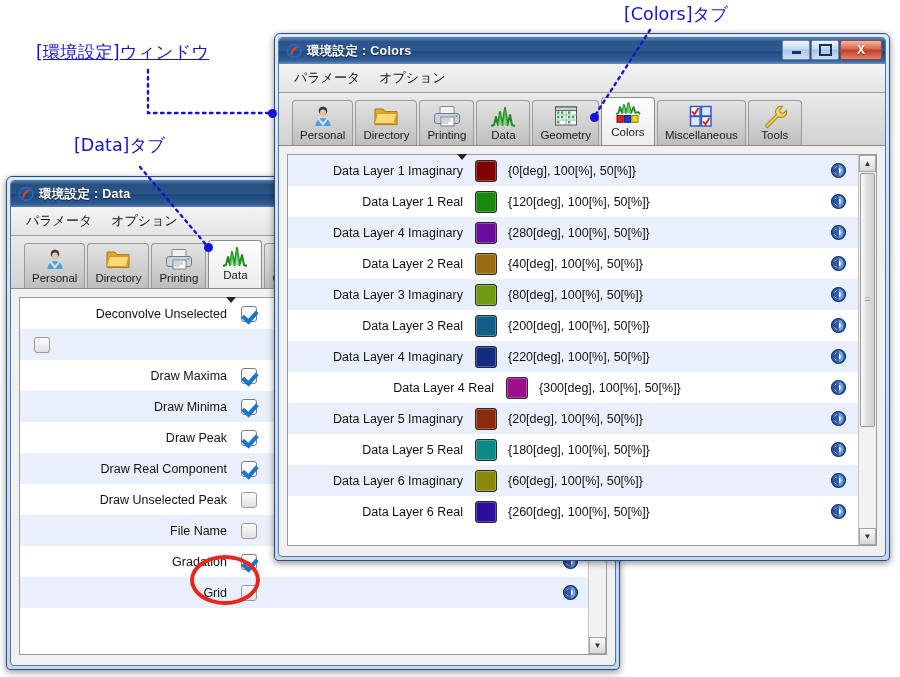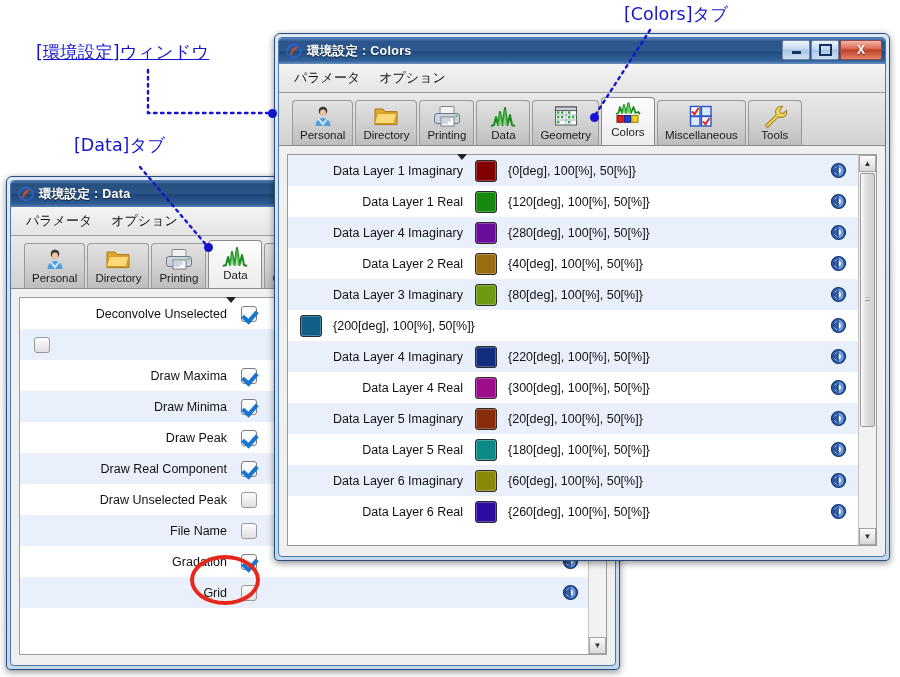--- a/index.html
+++ b/index.html
@@ -541,20 +541,21 @@
             <span class="reset" style="margin-right:11px;">
               <svg width="17" height="17" viewBox="0 0 17 17">
                 <circle cx="8.5" cy="8.5" r="7" fill="#2f5fb0" stroke="#12336c" stroke-width="1.2"></circle>
                 <circle cx="8.5" cy="8.5" r="4.3" fill="#fff"></circle>
                 <path d="M8.6 2.6 A6 6 0 0 1 8.6 14.4 L8.6 11.5 A3.1 3.1 0 0 0 8.6 5.5 Z" fill="#6f9ede"></path>
                 <path d="M3.2 8.5 L8.3 4.2 L8.3 12.8 Z" fill="#2f5fb0" stroke="#12336c" stroke-width=".8"></path>
               </svg>
             </span>
           </div>
           <div class="row wht">
+            <span class="rlabel" style="width:175px;">Data Layer 3 Real</span>
             <span style="width:12px;flex:0 0 auto;"></span>
             <span class="swatch" style="background: rgb(15, 95, 137);"></span>
             <span style="width:11px;flex:0 0 auto;"></span>
             <span class="rval">{200[deg], 100[%], 50[%]}</span>
             <span style="flex:1 1 auto;"></span>
             <span class="reset" style="margin-right:11px;">
               <svg width="17" height="17" viewBox="0 0 17 17">
                 <circle cx="8.5" cy="8.5" r="7" fill="#2f5fb0" stroke="#12336c" stroke-width="1.2"></circle>
                 <circle cx="8.5" cy="8.5" r="4.3" fill="#fff"></circle>
                 <path d="M8.6 2.6 A6 6 0 0 1 8.6 14.4 L8.6 11.5 A3.1 3.1 0 0 0 8.6 5.5 Z" fill="#6f9ede"></path>
@@ -572,21 +573,21 @@
             <span class="reset" style="margin-right:11px;">
               <svg width="17" height="17" viewBox="0 0 17 17">
                 <circle cx="8.5" cy="8.5" r="7" fill="#2f5fb0" stroke="#12336c" stroke-width="1.2"></circle>
                 <circle cx="8.5" cy="8.5" r="4.3" fill="#fff"></circle>
                 <path d="M8.6 2.6 A6 6 0 0 1 8.6 14.4 L8.6 11.5 A3.1 3.1 0 0 0 8.6 5.5 Z" fill="#6f9ede"></path>
                 <path d="M3.2 8.5 L8.3 4.2 L8.3 12.8 Z" fill="#2f5fb0" stroke="#12336c" stroke-width=".8"></path>
               </svg>
             </span>
           </div>
           <div class="row wht">
-            <span class="rlabel" style="width:175px;">Data Layer 4 Real</span>
+            <span class="rlabel" style="width:206px;">Data Layer 4 Real</span>
             <span style="width:12px;flex:0 0 auto;"></span>
             <span class="swatch" style="background: rgb(158, 13, 140);"></span>
             <span style="width:11px;flex:0 0 auto;"></span>
             <span class="rval">{300[deg], 100[%], 50[%]}</span>
             <span style="flex:1 1 auto;"></span>
             <span class="reset" style="margin-right:11px;">
               <svg width="17" height="17" viewBox="0 0 17 17">
                 <circle cx="8.5" cy="8.5" r="7" fill="#2f5fb0" stroke="#12336c" stroke-width="1.2"></circle>
                 <circle cx="8.5" cy="8.5" r="4.3" fill="#fff"></circle>
                 <path d="M8.6 2.6 A6 6 0 0 1 8.6 14.4 L8.6 11.5 A3.1 3.1 0 0 0 8.6 5.5 Z" fill="#6f9ede"></path>

